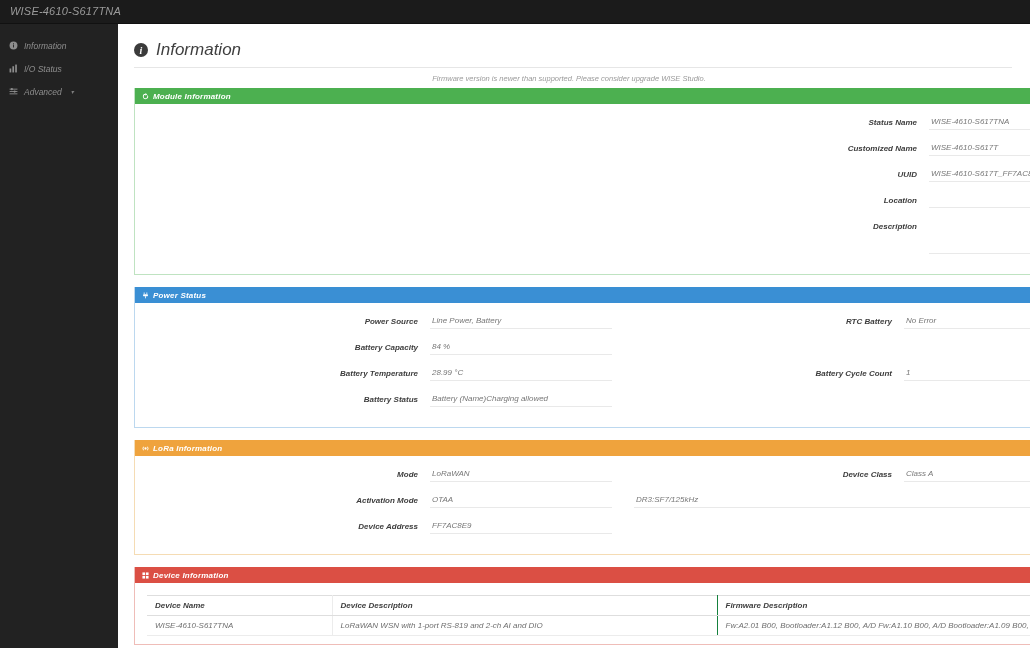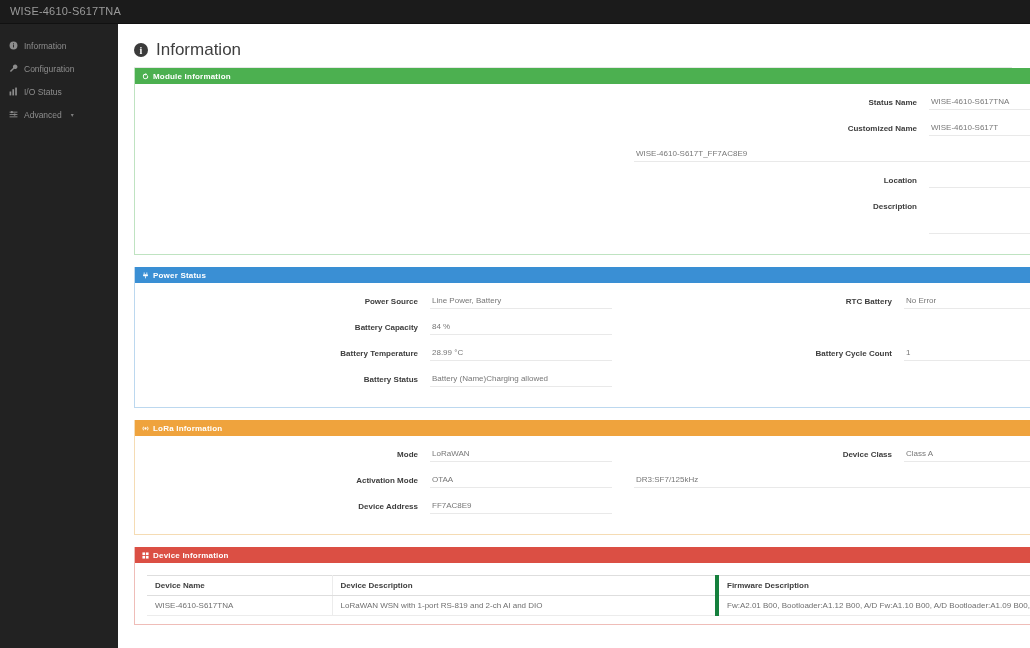--- a/index.html
+++ b/index.html
@@ -8,20 +8,21 @@
     margin: 0; padding: 0;
     width: 1030px; height: 648px;
     overflow: hidden;
     background: #ffffff;
     font-family: "Liberation Sans", sans-serif;
   }
   .app {
     position: relative;
     width: 976px; height: 648px;
     background: #ffffff;
+    font-style: italic;
   }
   
   .topbar {
     position: absolute; top: 0; left: 0;
     width: 1030px; height: 24px;
     background: #1b1b1b;
     border-bottom: 1px solid #111;
   }
   .topbar-brand {
     position: absolute; left: 10px; top: 5px;
@@ -176,21 +177,21 @@
     white-space: nowrap;
     margin-top: 8px;
   }
   table.dev td {
     color: #6f6f6f;
     padding: 5px 8px;
     border-bottom: 1px solid #ececec;
     white-space: nowrap;
   }
   table.dev th:nth-child(1), table.dev td:nth-child(1) { width: 185px; border-right: 1px solid #ececec; }
-  table.dev th:nth-child(2), table.dev td:nth-child(2) { width: 385px; border-right: 4px solid #15803d; }
+  table.dev th:nth-child(2), table.dev td:nth-child(2) { width: 385px; border-right: 1px solid #15803d; }
 </style>
 </head>
 <body>
 
 <div class="app">
 
   <div class="topbar">
     <div class="topbar-brand">WISE-4610-S617TNA</div>
   </div>
 
@@ -200,28 +201,20 @@
       <span class="side-ico">
         <svg width="9" height="9" viewBox="0 0 16 16">
             <circle cx="8" cy="8" r="7" fill="#8d8d8d"></circle>
             <rect x="7.2" y="6.5" width="1.6" height="5" fill="#222"></rect>
             <rect x="7.2" y="4" width="1.6" height="1.7" fill="#222"></rect>
           </svg>
       </span>
       <span>Information</span>
     </div>
 
-    <div class="side-item">
-      <span class="side-ico">
-        <svg width="9" height="9" viewBox="0 0 16 16">
-            <path d="M11 1a4 4 0 0 0-3.6 5.7L1.6 12.5l1.9 1.9 5.8-5.8A4 4 0 1 0 11 1z" fill="#8d8d8d"></path>
-          </svg>
-      </span>
-      <span>Configuration</span>
-    </div>
 
     <div class="side-item">
       <span class="side-ico">
         <svg width="9" height="9" viewBox="0 0 16 16">
             <rect x="1" y="8" width="3" height="7" fill="#8d8d8d"></rect>
             <rect x="6" y="4" width="3" height="11" fill="#8d8d8d"></rect>
             <rect x="11" y="1" width="3" height="14" fill="#8d8d8d"></rect>
           </svg>
       </span>
       <span>I/O Status</span>
@@ -243,20 +236,21 @@
 
   </nav>
 
   <main class="content">
 
     <div class="page-head">
       <span class="ico-circle">i</span>
       <span class="page-title">Information</span>
     </div>
     <div class="head-rule"></div>
+    <div class="warn-line">Firmware version is newer than supported. Please consider upgrade WISE Studio.</div>
 
     <section class="panel green">
       <div class="panel-head">
         <span class="ph-ico">
           <svg width="7" height="7" viewBox="0 0 16 16">
               <path d="M8 2a6 6 0 1 0 5.6 3.9h-2.2A4 4 0 1 1 8 4v2.5L12 3.2 8 0z" fill="#fff"></path>
             </svg>
         </span>
         <span>Module Information</span>
       </div>
@@ -274,20 +268,21 @@
           <div class="fcol empty"></div>
           <div class="fcol">
             <div class="flabel">Customized Name</div>
             <div class="fvalue">WISE-4610-S617T</div>
           </div>
         </div>
 
         <div class="frow">
           <div class="fcol empty"></div>
           <div class="fcol">
+            <div class="flabel">UUID</div>
             <div class="fvalue">WISE-4610-S617T_FF7AC8E9</div>
           </div>
         </div>
 
         <div class="frow">
           <div class="fcol empty"></div>
           <div class="fcol">
             <div class="flabel">Location</div>
             <div class="fvalue"></div>
           </div>

